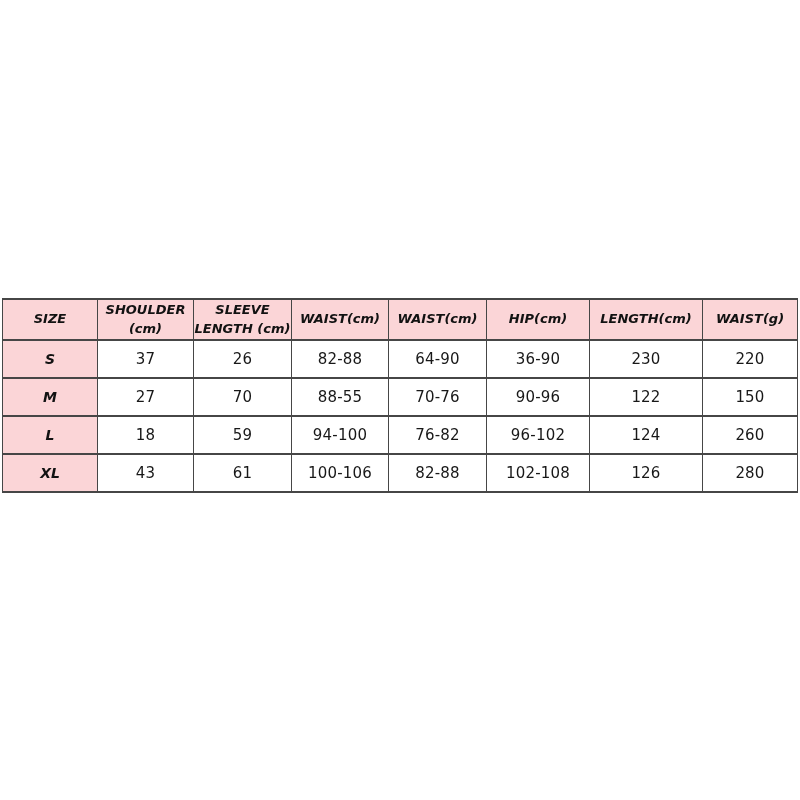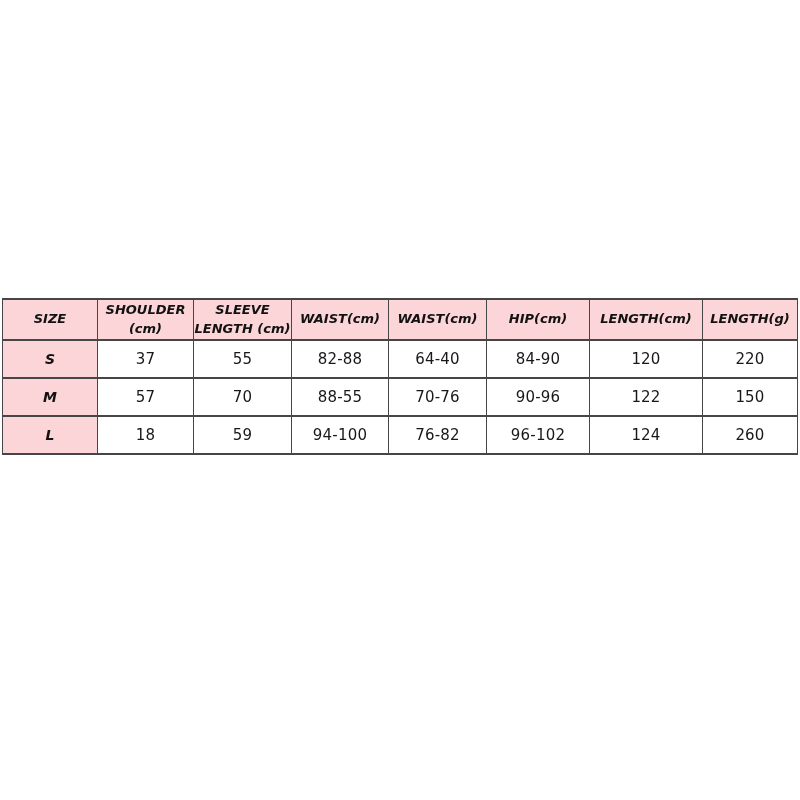--- a/index.html
+++ b/index.html
@@ -77,49 +77,59 @@
     </colgroup>
     <thead>
       <tr id="header-row">
           <th>SIZE</th>
           <th>SHOULDER<br>(cm)</th>
           <th>SLEEVE<br>LENGTH (cm)</th>
           <th>WAIST(cm)</th>
           <th>WAIST(cm)</th>
           <th>HIP(cm)</th>
           <th>LENGTH(cm)</th>
-          <th>LENGTH(g)</th>
+          <th>WAIST(g)</th>
         </tr>
     </thead>
     <tbody id="table-body">
         <tr>
           <th>S</th>
           <td>37</td>
-          <td>55</td>
+          <td>26</td>
           <td>82-88</td>
-          <td>64-40</td>
-          <td>84-90</td>
-          <td>120</td>
+          <td>64-90</td>
+          <td>36-90</td>
+          <td>230</td>
           <td>220</td>
         </tr>
         <tr>
           <th>M</th>
-          <td>57</td>
+          <td>27</td>
           <td>70</td>
           <td>88-55</td>
           <td>70-76</td>
           <td>90-96</td>
           <td>122</td>
           <td>150</td>
         </tr>
         <tr>
           <th>L</th>
           <td>18</td>
           <td>59</td>
           <td>94-100</td>
           <td>76-82</td>
           <td>96-102</td>
           <td>124</td>
           <td>260</td>
         </tr>
+        <tr>
+          <th>XL</th>
+          <td>43</td>
+          <td>61</td>
+          <td>100-106</td>
+          <td>82-88</td>
+          <td>102-108</td>
+          <td>126</td>
+          <td>280</td>
+        </tr>
       </tbody>
   </table>
 </div>
 
 </body></html>

